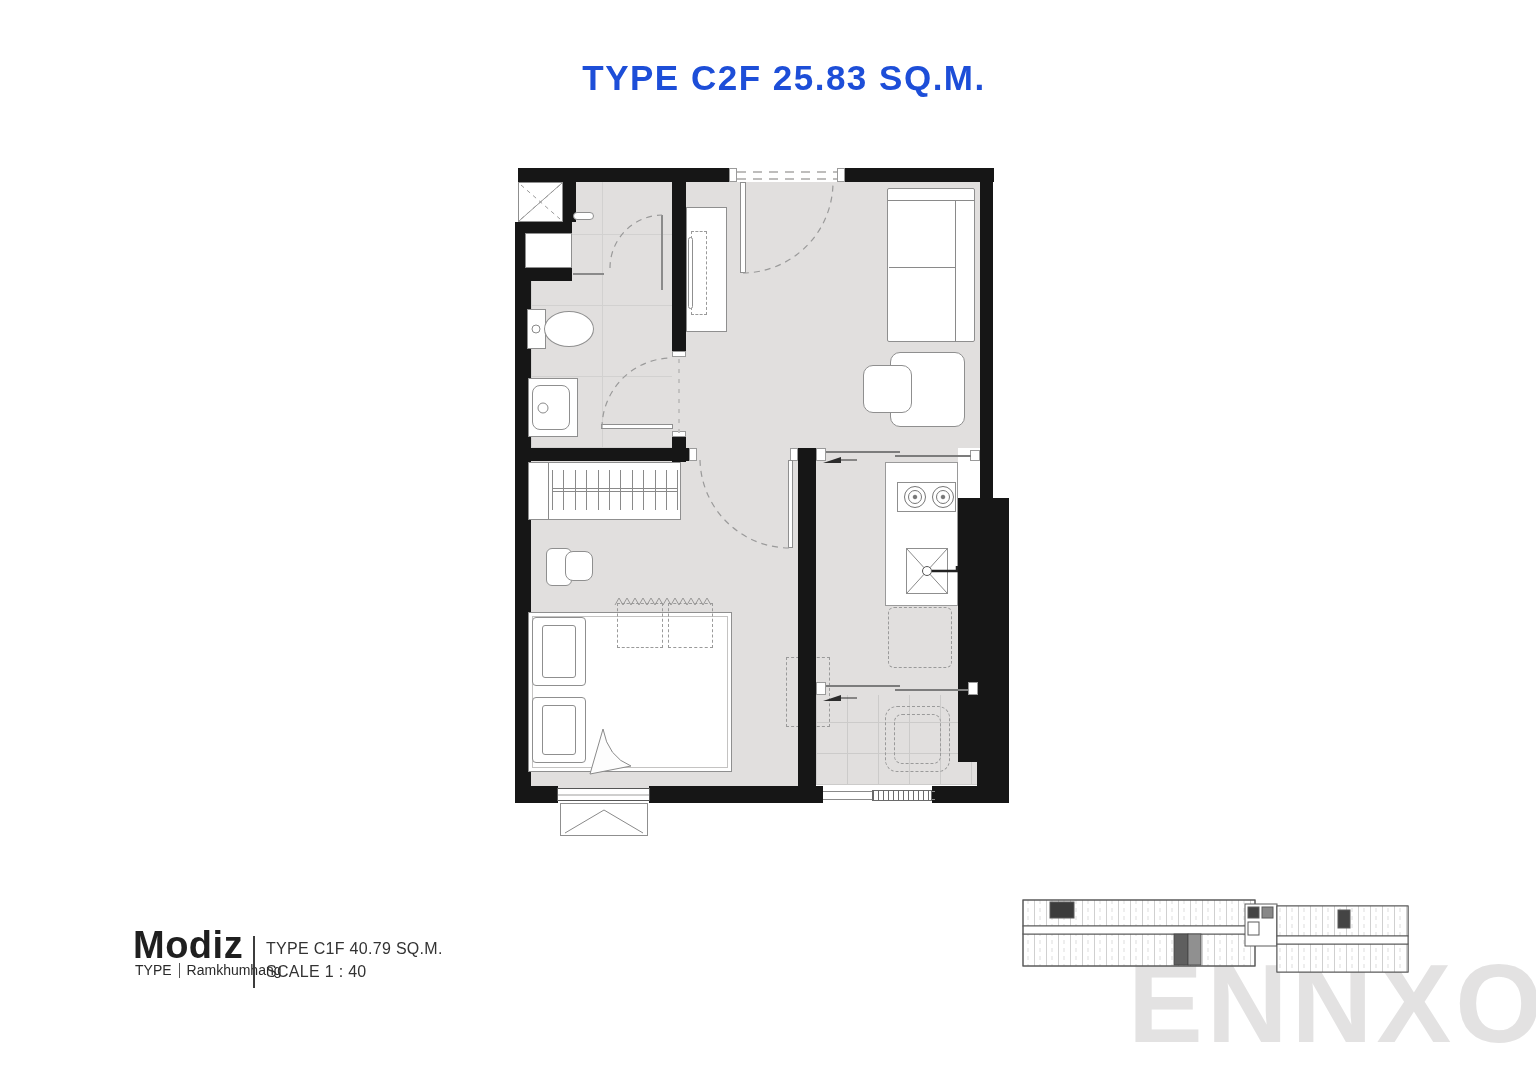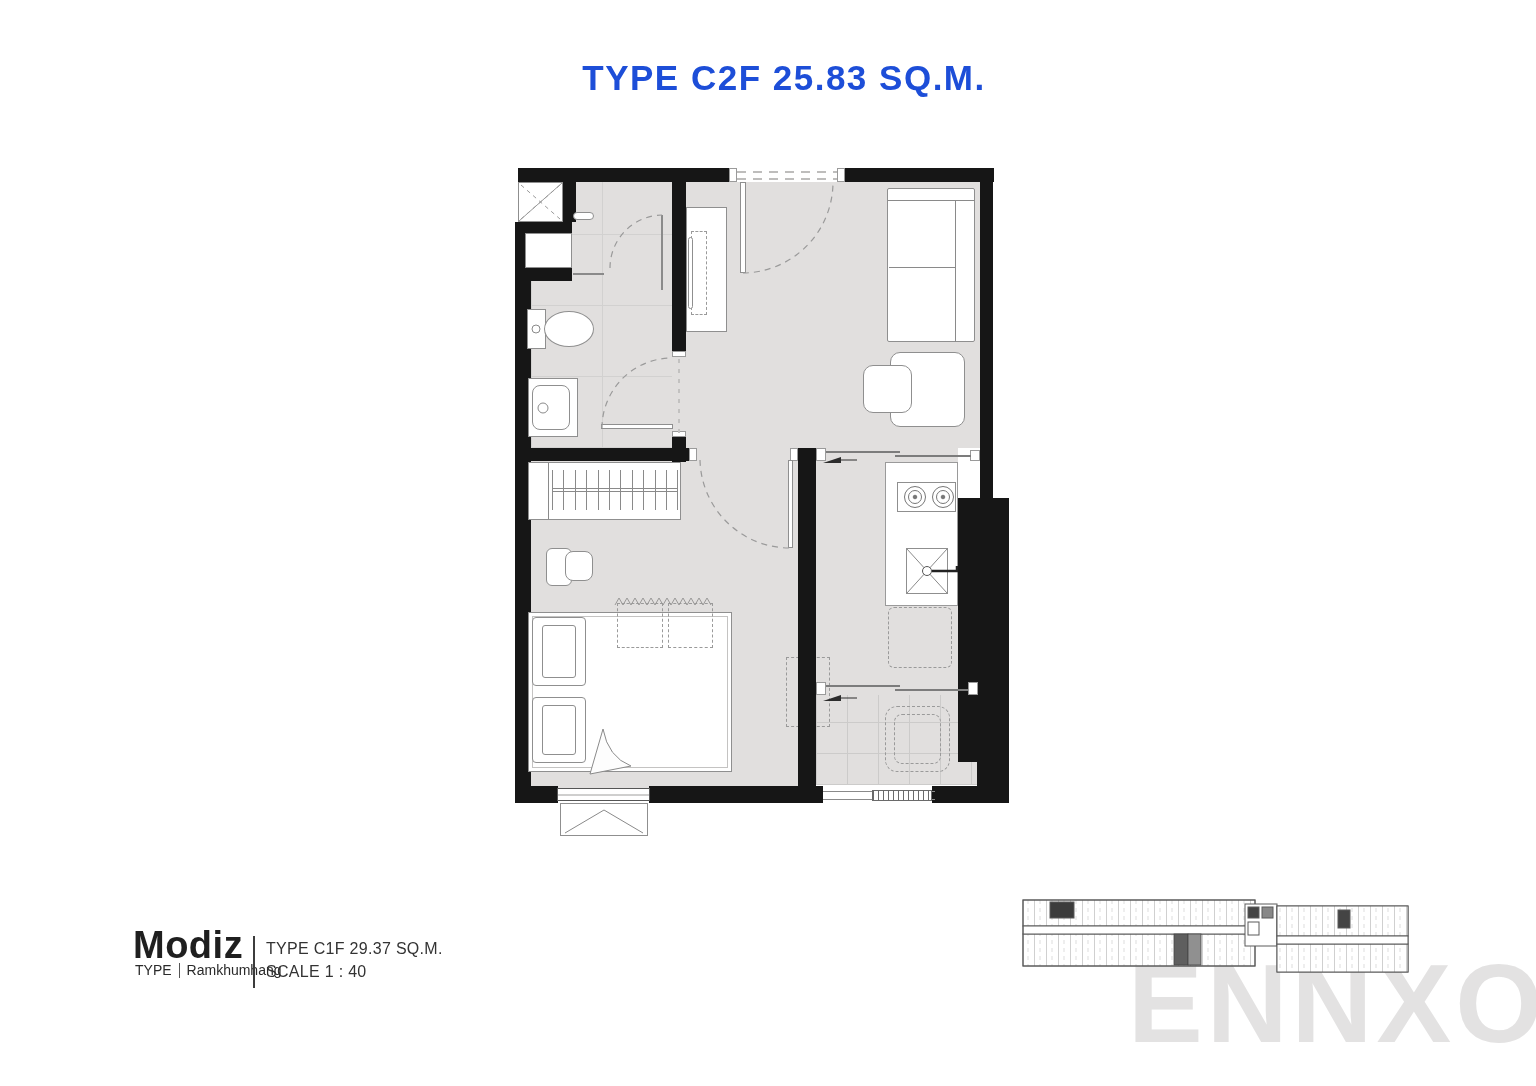--- a/index.html
+++ b/index.html
@@ -234,14 +234,14 @@
   </g>
 </svg>
 
 <div class="brand">Modiz</div>
 <div class="brand-sub">
   <span>TYPE</span>
   <span class="bar"></span>
   <span>Ramkhumhang</span>
 </div>
 <div class="footer-divider"></div>
-<div class="type-label">TYPE C1F 29.37 SQ.M.</div>
+<div class="type-label">TYPE C1F 40.79 SQ.M.</div>
 <div class="scale-label">SCALE  1 : 40</div>
 
 </body></html>

